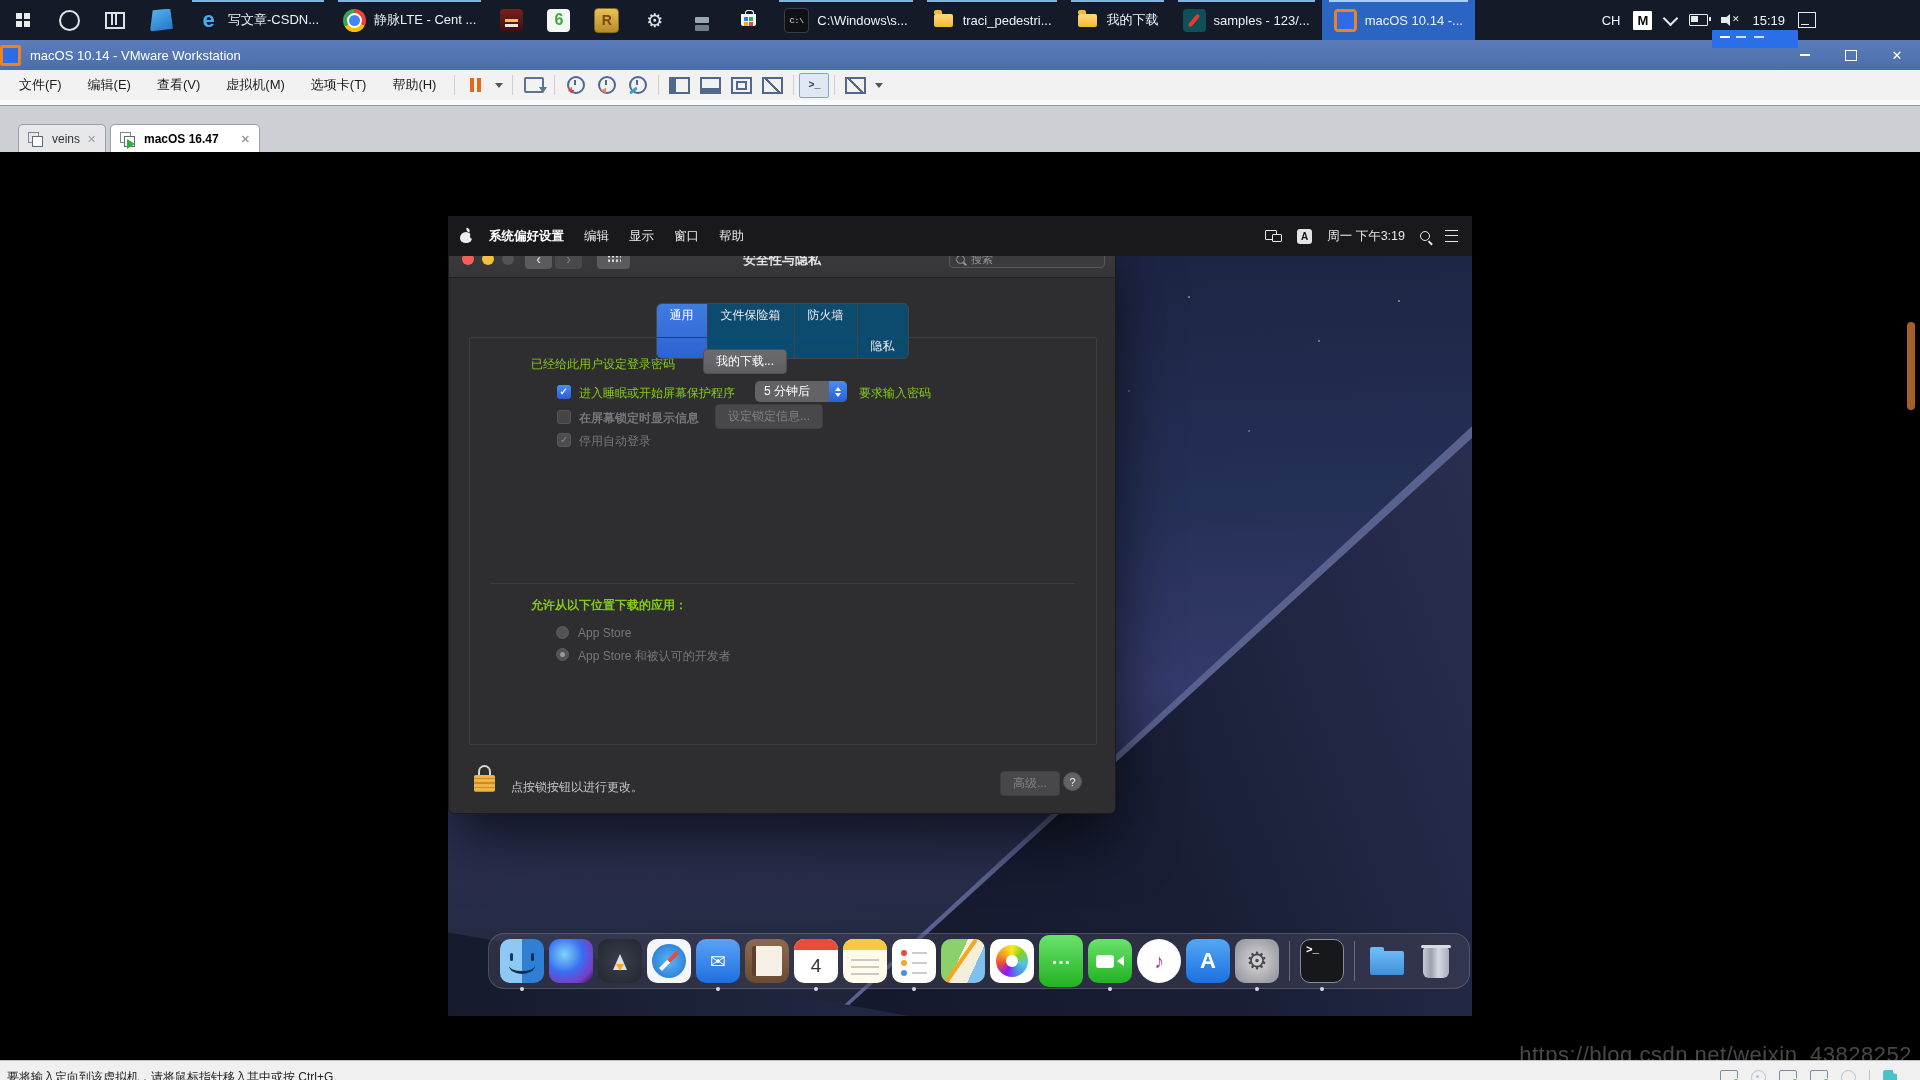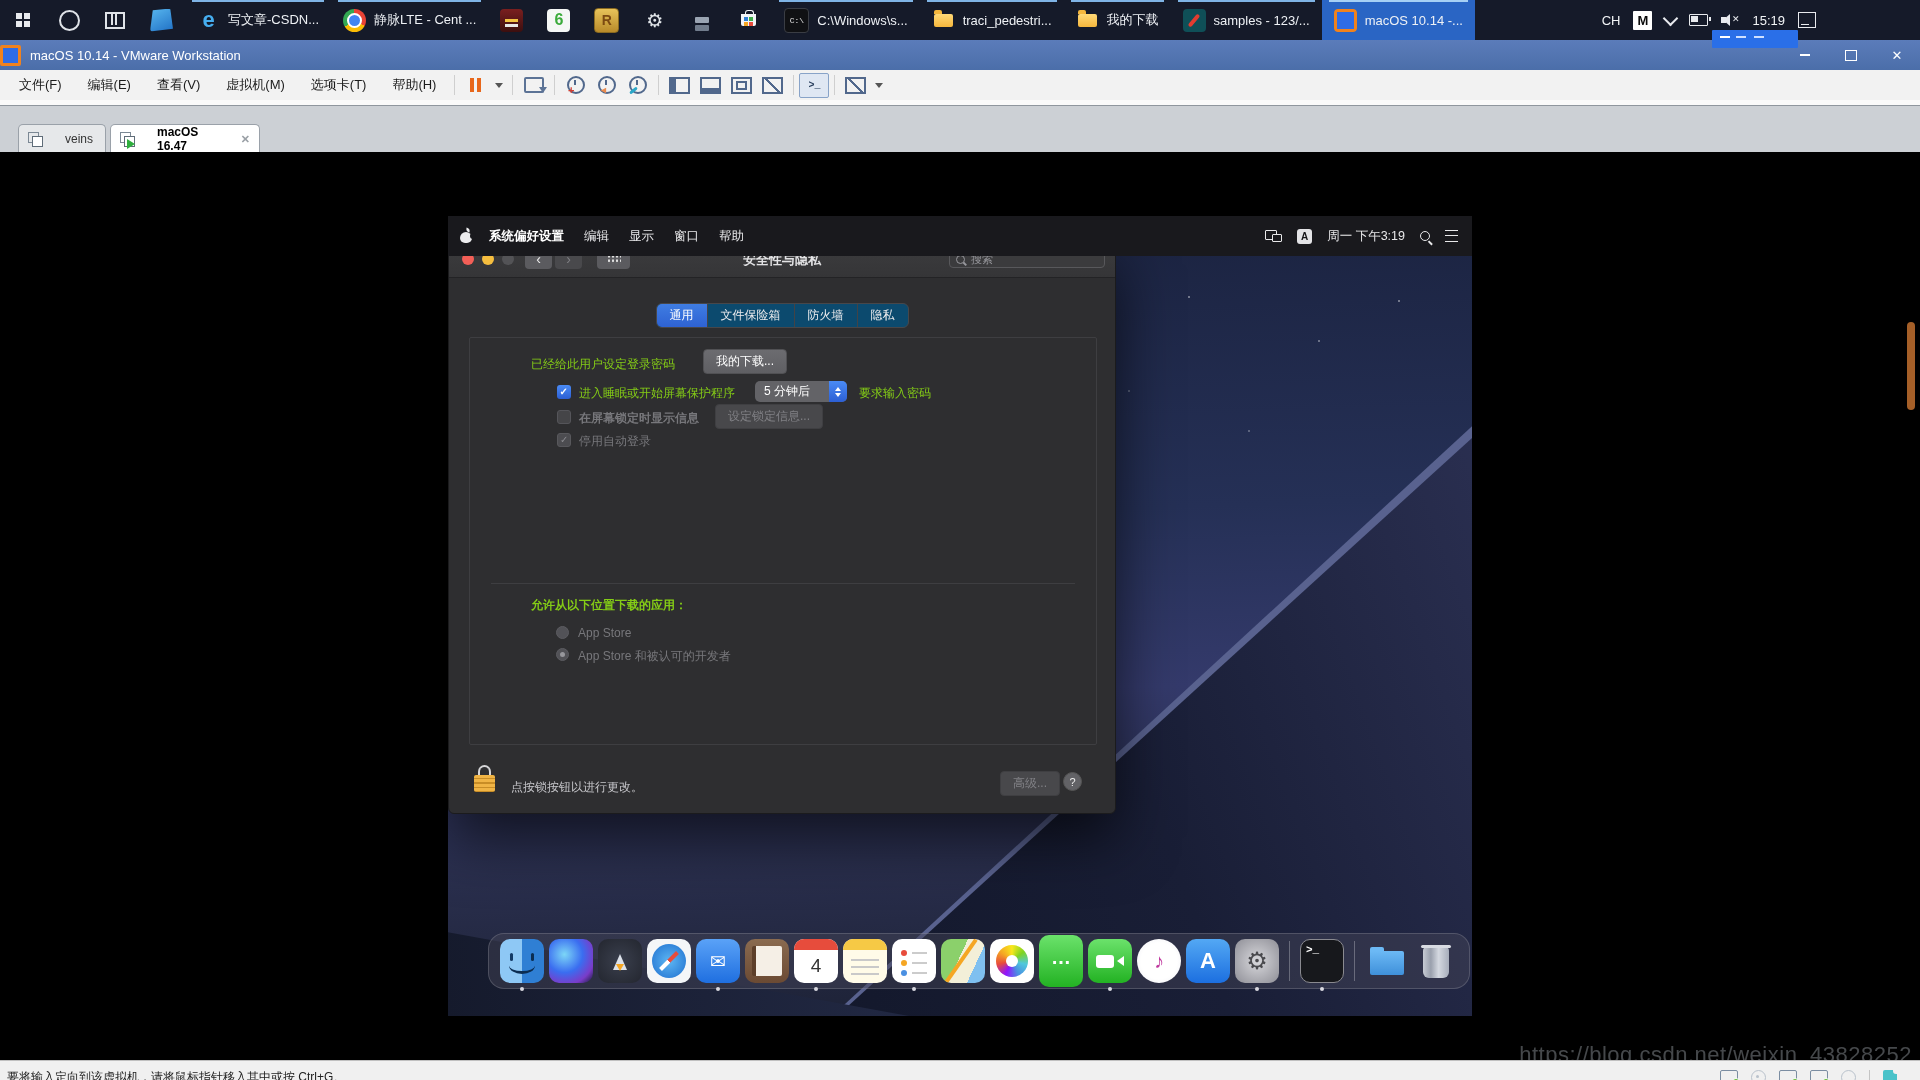--- a/index.html
+++ b/index.html
@@ -86,21 +86,21 @@
   .pnl-bottom::before{content:"";width:17px;height:4px;background:#51688c;}
   .pnl-fs{align-items:center;justify-content:center;}
   .pnl-fs::before{content:"";width:7px;height:5px;border:2px solid #51688c;}
   .pnl-unity{background:linear-gradient(45deg,transparent 44%,#51688c 44% 56%,transparent 56%);}
   .ti-console{width:28px;height:23px;background:#dfe7f3;border:1px solid #88a3c8;border-radius:2px;color:#2c415f;font-family:"Liberation Mono",monospace;font-size:10px;font-weight:bold;display:flex;align-items:center;justify-content:center;}
   .pnl-stretch{background:linear-gradient(45deg,transparent 44%,#51688c 44% 56%,transparent 56%);}
 
   
   .tabbar{position:absolute;left:0;top:100px;width:1920px;height:52px;background:#fafafa;}
   .tabstrip{position:absolute;top:5px;left:0;right:0;height:47px;background:#ccd0d5;border-top:1px solid #8f969e;}
-  .tab{position:absolute;bottom:0;height:29px;border:1px solid #9aa1a9;border-bottom:none;border-radius:5px 5px 0 0;display:flex;align-items:center;gap:20px;padding:0 9px;font-size:12px;color:#333;box-sizing:border-box;}
+  .tab{position:absolute;bottom:0;height:29px;border:1px solid #9aa1a9;border-bottom:none;border-radius:5px 5px 0 0;display:flex;align-items:center;gap:7px;padding:0 9px;font-size:12px;color:#333;box-sizing:border-box;}
   .tab.inactive{left:18px;width:88px;background:#e6e8ea;}
   .tab.active{left:110px;width:150px;background:#fff;font-weight:bold;color:#000;}
   .vmtab-ico{width:17px;height:15px;position:relative;flex:none;}
   .vmtab-ico::before{content:"";position:absolute;left:0;top:0;width:9px;height:9px;border:1.5px solid #7b8894;}
   .vmtab-ico::after{content:"";position:absolute;left:4px;top:4px;width:9px;height:9px;border:1.5px solid #5f6c78;background:#fff;}
   .playtri{position:absolute;right:-3px;bottom:-2px;width:0;height:0;border:5px solid transparent;border-left:8px solid #2fae3e;z-index:2;}
   .tclose{color:#9aa0a6;font-size:11px;margin-left:auto;}
 
   
   .console{position:absolute;left:0;top:152px;width:1920px;height:908px;background:#000;overflow:hidden;}
@@ -143,21 +143,21 @@
   .nb.fwd{background:#49494c;color:#7f7f84;}
   .gridbtn{position:absolute;left:148px;top:8px;width:33px;height:20px;background:#5b5b5f;border-radius:4px;display:flex;align-items:center;justify-content:center;}
   .griddots{width:14px;height:10px;background-image:radial-gradient(#e8e8e8 0.9px,transparent 1.1px);background-size:4px 4.5px;}
   .mw-ttl{position:absolute;left:200px;right:200px;top:10px;text-align:center;color:#e2e2e4;font-size:13px;font-weight:bold;}
   .searchf{position:absolute;right:10px;top:9px;width:156px;height:18px;background:#3b3b3d;border:1px solid #58585b;border-radius:4px;display:flex;align-items:center;gap:6px;padding:0 6px;color:#97979c;font-size:11px;box-sizing:border-box;}
   .ic-mag-d{width:7px;height:7px;border:1.5px solid #97979c;border-radius:50%;position:relative;flex:none;}
   .ic-mag-d::after{content:"";position:absolute;right:-3px;bottom:-2px;width:4px;height:1.5px;background:#97979c;transform:rotate(45deg);}
   .segwrap{position:absolute;left:0;right:0;top:62px;display:flex;justify-content:center;}
   .seg{display:flex;background:#0c4a6e;border-radius:6px;overflow:hidden;border:1px solid #47474a;}
   .sg{padding:3px 13px;font-size:12px;color:#ececee;border-right:1px solid #434346;}
-  .sg:last-child{border-right:none;}
+  .sg:last-child{border-right:none;margin-top:31px;}
   .sg.sel{background:linear-gradient(#3f7de2,#2e62d3);color:#fff;}
   .panel{position:absolute;left:20px;top:96px;width:626px;height:406px;border:1px solid #3e3e41;border-radius:2px;}
   .mlabel{position:absolute;color:#84cc16;font-size:12px;white-space:nowrap;}
   .mlabel.dis{color:#77777b;}
   .mbtn{position:absolute;background:linear-gradient(#6c6c70,#5f5f63);border:1px solid #515154;border-radius:4px;color:#fff;font-size:12px;padding:3px 12px;white-space:nowrap;}
   .mbtn.dis{background:#48484b;border-color:#3f3f42;color:#808085;}
   .cb{position:absolute;width:14px;height:14px;border-radius:3px;}
   .cb.on{background:linear-gradient(#4a8bf5,#2c5fd4);}
   .cb.on::after{content:"✓";color:#fff;font-size:10px;font-weight:bold;position:absolute;left:2.5px;top:0.5px;}
   .cb.off-dis{background:#454548;border:1px solid #55555a;box-sizing:border-box;}

